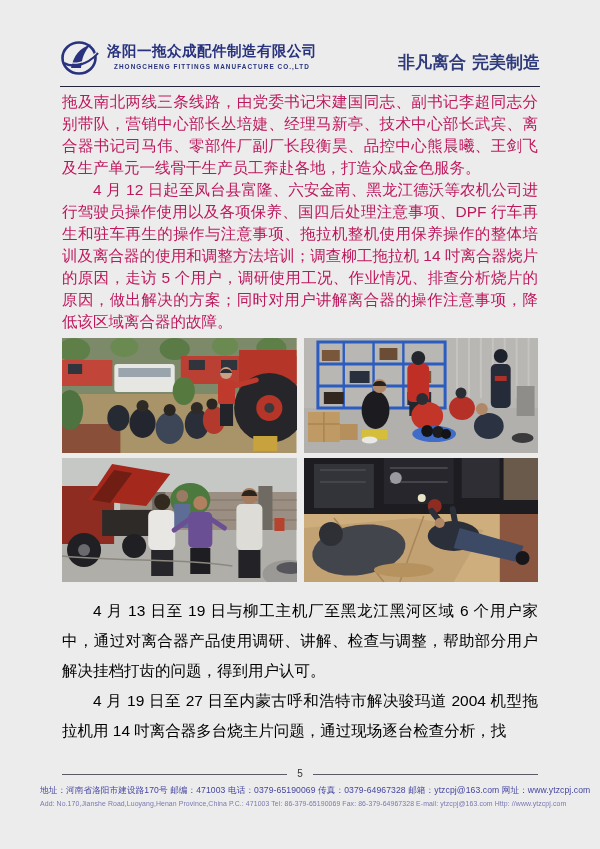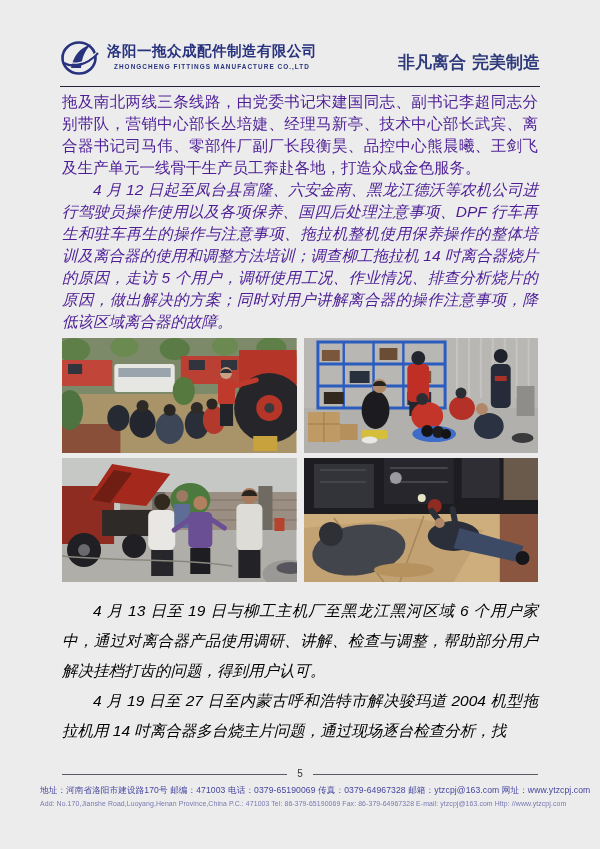--- a/index.html
+++ b/index.html
@@ -28,24 +28,24 @@
     margin-left:auto;align-self:center;
     color:#2e3a7a;font-size:17px;font-weight:bold;
     font-family:"DejaVu Serif", serif;
     white-space:nowrap;padding-top:4px;
   }
   .header-rule{border-bottom:1.6px solid #23233a;margin-top:6px;}
   
   .bodytext{padding:0 62px;}
   .p12{
     font-size:15.5px;line-height:22px;text-align:justify;
-    color:#4c1d95;margin:0;
+    color:#be185d;margin:0;
   }
   .p12.first{margin-top:4px;}
-  .indent{text-indent:2em;font-style:italic;}
+  .indent{text-indent:2em;}
   .loose{
     font-size:15.5px;line-height:30px;text-align:justify;
     color:#000000;margin:0;
   }
   .loose.gap{margin-top:14px;}
   
   .photo-grid{
     display:grid;grid-template-columns:1fr 1fr;
     column-gap:7px;row-gap:5px;margin-top:5px;
   }

